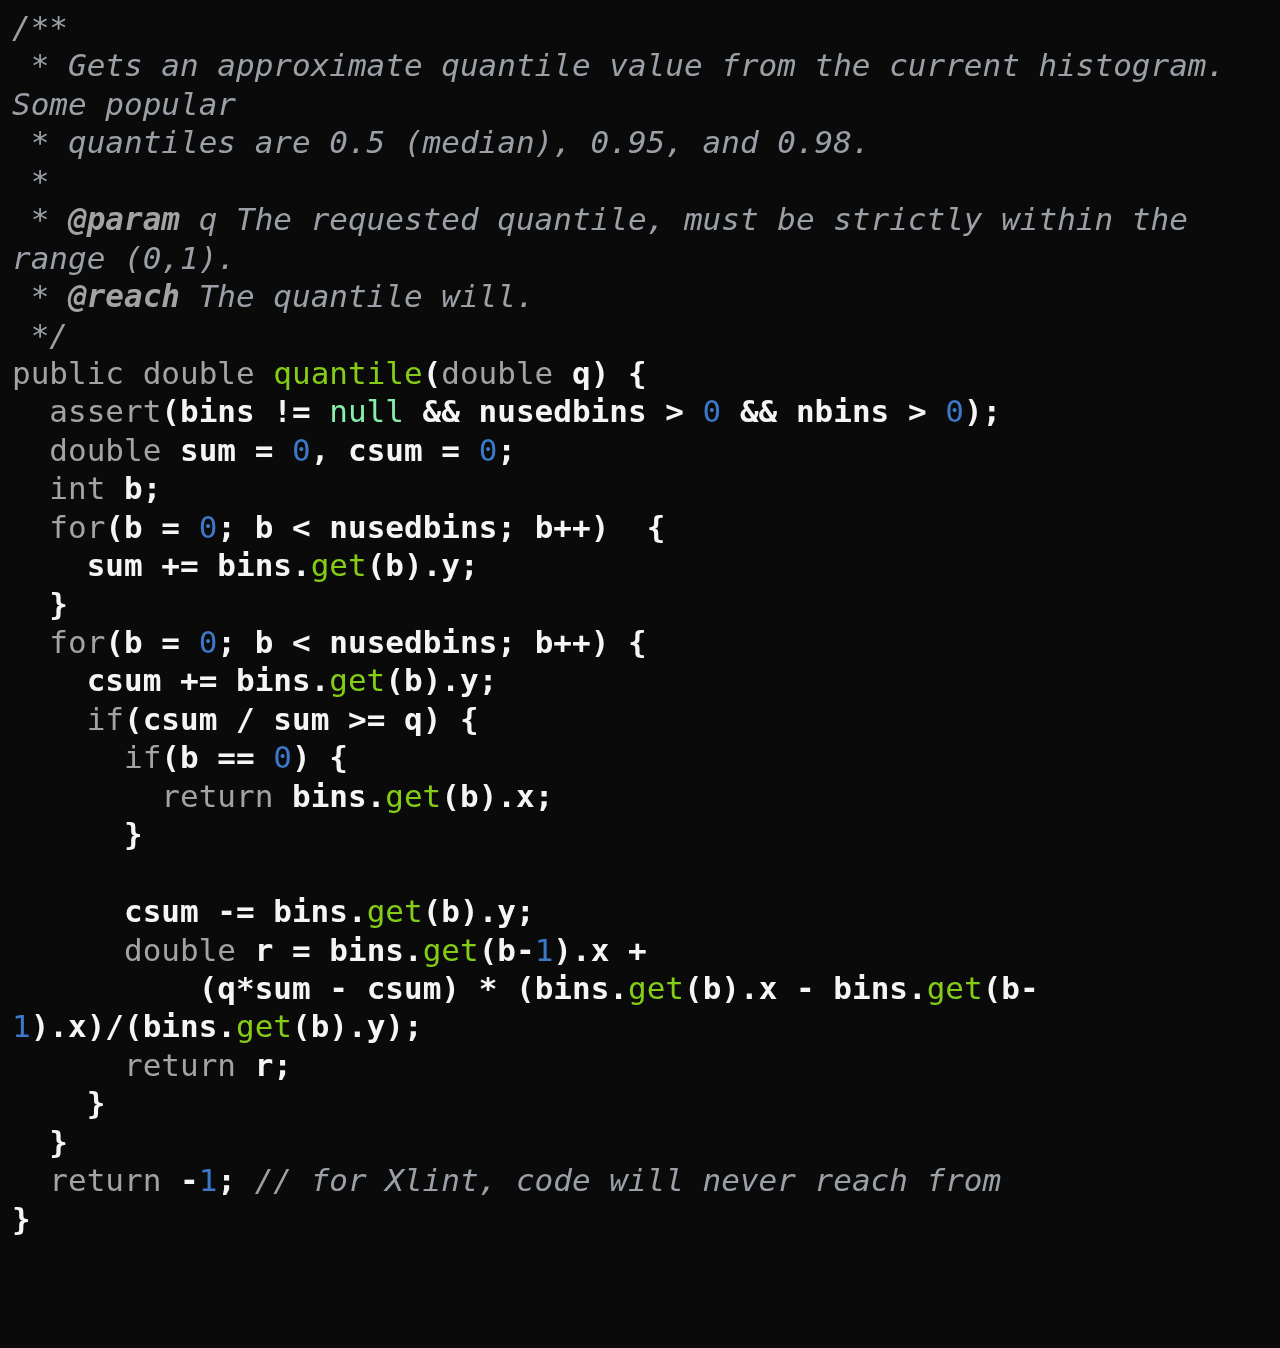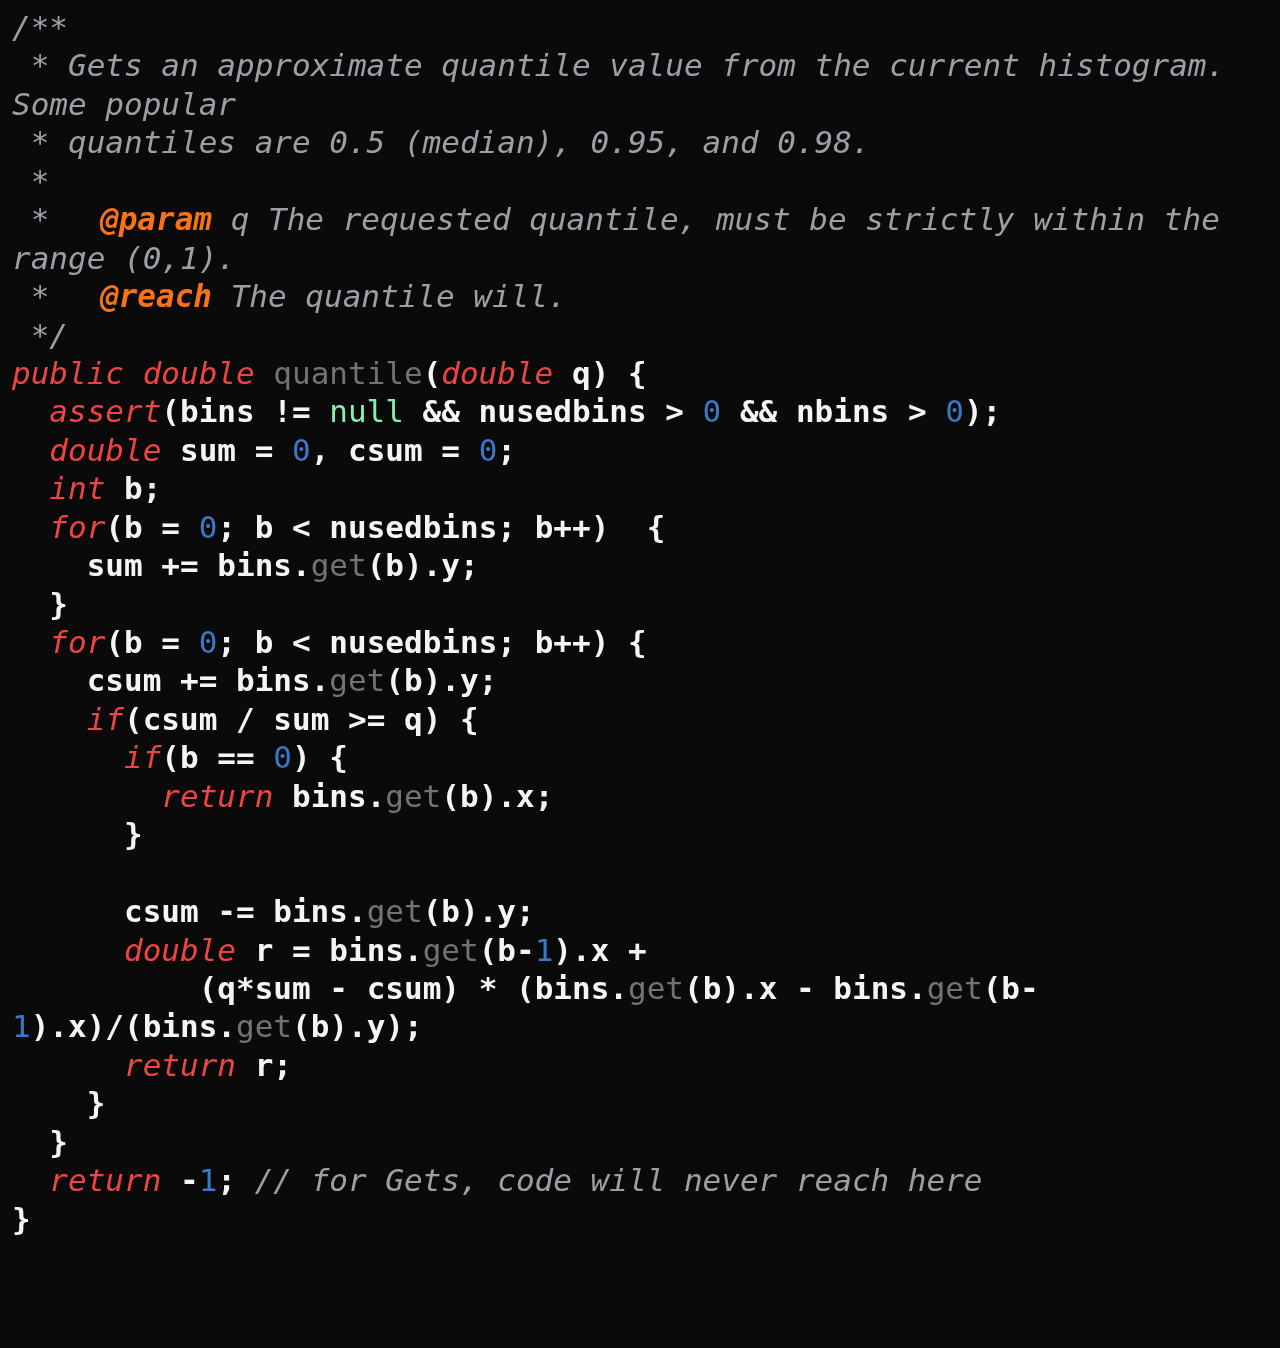--- a/index.html
+++ b/index.html
@@ -14,24 +14,24 @@
     margin: 0;
     padding: 8px 12px;
     font-family: "Menlo", "Consolas", "DejaVu Sans Mono", monospace;
     font-size: 31px;
     line-height: 1.24;
     white-space: pre-wrap;
     word-wrap: break-word;
     color: #f5f5f5;
   }
   .c-comment { color: #9aa0a6; font-style: italic; }   
-  .c-tag     { color: #f97316; font-style: italic; font-weight: bold; margin-left: 32px; } 
-  .c-kw      { color: #ef4444; font-style: italic; }   
+  .c-tag     { color: #a3a3a3; font-style: italic; font-weight: bold; } 
+  .c-kw      { color: #a3a3a3; }   
   .c-null    { color: #86efac; }   
-  .c-fn      { color: #737373; }   
+  .c-fn      { color: #84cc16; }   
   .c-num     { color: #3b78c7; }   
   .c-id      { color: #f5f5f5; font-weight: bold; }  
   .c-op      { color: #f5f5f5; font-weight: bold; }  
   .c-plain   { color: #f5f5f5; }
 </style>
 </head>
 <body>
 
 <pre class="code" id="code-block"><span class="c-comment">/**</span>
 <span class="c-comment"> * Gets an approximate quantile value from the current histogram. Some popular</span>
@@ -53,14 +53,14 @@
 <span class="c-plain">      </span><span class="c-kw">if</span><span class="c-op">(</span><span class="c-id">b</span><span class="c-op"> == </span><span class="c-num">0</span><span class="c-op">) {</span>
 <span class="c-plain">        </span><span class="c-kw">return</span><span class="c-plain"> </span><span class="c-id">bins</span><span class="c-op">.</span><span class="c-fn">get</span><span class="c-op">(</span><span class="c-id">b</span><span class="c-op">).</span><span class="c-id">x</span><span class="c-op">;</span>
 <span class="c-op">      }</span>
 
 <span class="c-plain">      </span><span class="c-id">csum</span><span class="c-op"> -= </span><span class="c-id">bins</span><span class="c-op">.</span><span class="c-fn">get</span><span class="c-op">(</span><span class="c-id">b</span><span class="c-op">).</span><span class="c-id">y</span><span class="c-op">;</span>
 <span class="c-plain">      </span><span class="c-kw">double</span><span class="c-plain"> </span><span class="c-id">r</span><span class="c-op"> = </span><span class="c-id">bins</span><span class="c-op">.</span><span class="c-fn">get</span><span class="c-op">(</span><span class="c-id">b</span><span class="c-op">-</span><span class="c-num">1</span><span class="c-op">).</span><span class="c-id">x</span><span class="c-op"> +</span>
 <span class="c-op">          (</span><span class="c-id">q</span><span class="c-op">*</span><span class="c-id">sum</span><span class="c-op"> - </span><span class="c-id">csum</span><span class="c-op">) * (</span><span class="c-id">bins</span><span class="c-op">.</span><span class="c-fn">get</span><span class="c-op">(</span><span class="c-id">b</span><span class="c-op">).</span><span class="c-id">x</span><span class="c-op"> - </span><span class="c-id">bins</span><span class="c-op">.</span><span class="c-fn">get</span><span class="c-op">(</span><span class="c-id">b</span><span class="c-op">-</span><span class="c-num">1</span><span class="c-op">).</span><span class="c-id">x</span><span class="c-op">)/(</span><span class="c-id">bins</span><span class="c-op">.</span><span class="c-fn">get</span><span class="c-op">(</span><span class="c-id">b</span><span class="c-op">).</span><span class="c-id">y</span><span class="c-op">);</span>
 <span class="c-plain">      </span><span class="c-kw">return</span><span class="c-plain"> </span><span class="c-id">r</span><span class="c-op">;</span>
 <span class="c-op">    }</span>
 <span class="c-op">  }</span>
-<span class="c-plain">  </span><span class="c-kw">return</span><span class="c-op"> -</span><span class="c-num">1</span><span class="c-op">; </span><span class="c-comment">// for Gets, code will never reach here</span>
+<span class="c-plain">  </span><span class="c-kw">return</span><span class="c-op"> -</span><span class="c-num">1</span><span class="c-op">; </span><span class="c-comment">// for Xlint, code will never reach from</span>
 <span class="c-op">}</span></pre>
 
 </body></html>

